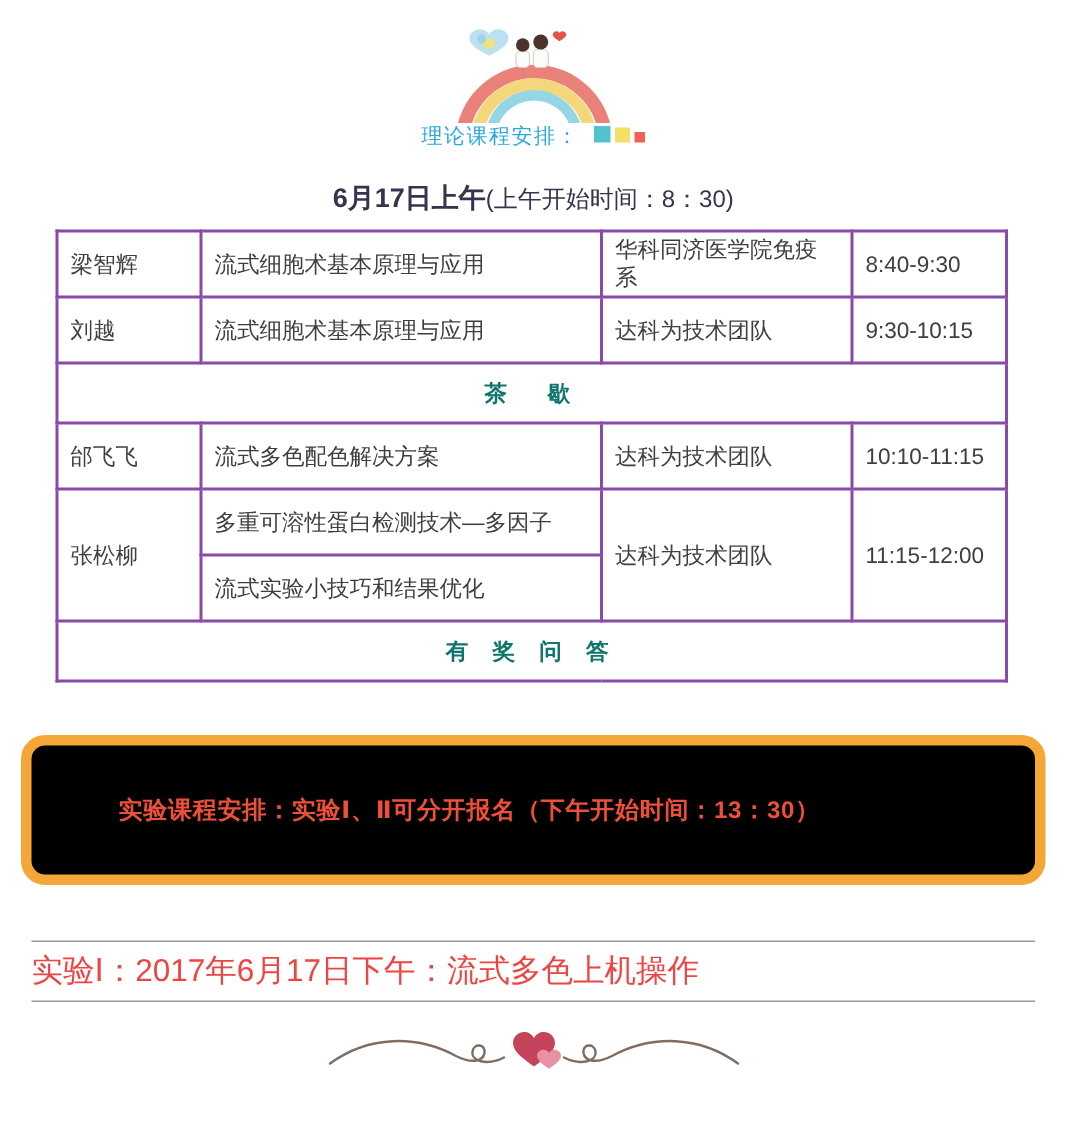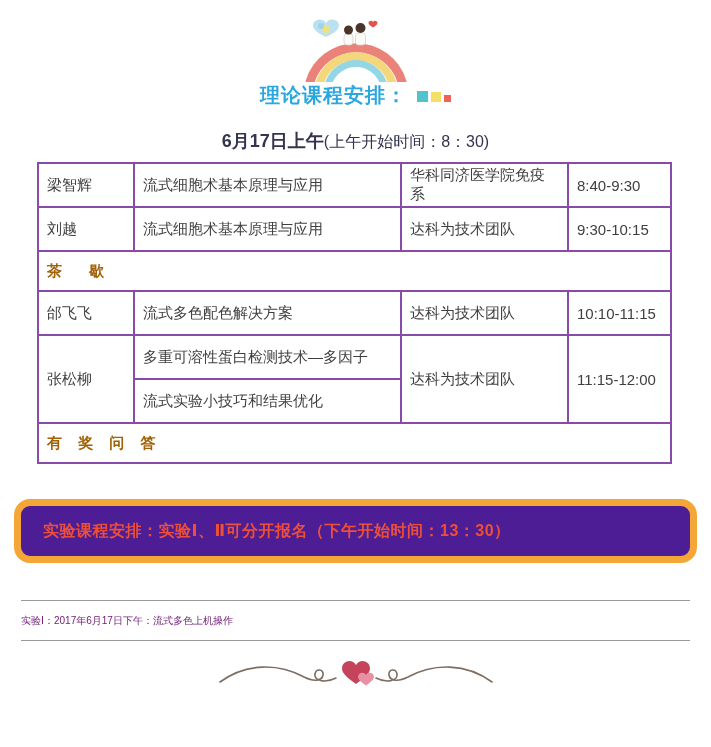--- a/index.html
+++ b/index.html
@@ -2,44 +2,44 @@
 <html><head>
 <meta charset="utf-8">
 <style>
   html,body{margin:0;padding:0;background:#ffffff;}
   body{width:711px;height:747px;font-family:"Liberation Sans","DejaVu Sans",sans-serif;color:#3f3f3f;}
   .page{position:relative;width:711px;height:747px;overflow:hidden;background:#fff;}
 
   
   .hero{padding-top:10px;text-align:center;}
   .hero svg{display:block;margin:0 auto;}
-  .title-line{text-align:center;font-size:20px;font-weight:bold;color:#2aa7df;letter-spacing:1px;margin-top:0px;}
+  .title-line{text-align:center;font-size:14px;font-weight:normal;color:#2aa7df;letter-spacing:1px;margin-top:0px;}
   .sq{display:inline-block;vertical-align:baseline;}
   .sq1{width:11px;height:11px;background:#52c3cd;margin-left:10px;}
   .sq2{width:10px;height:10px;background:#f4df67;margin-left:3px;}
   .sq3{width:7px;height:7px;background:#ef6257;margin-left:3px;}
   .date-line{text-align:center;font-size:16px;color:#34344f;margin-top:20px;}
   .date-bold{font-weight:bold;font-size:18px;}
 
   
   table.schedule{border-collapse:collapse;table-layout:fixed;margin:9px 0 0 37px;width:633px;padding-left:40px;}
   table.schedule td{border:2px solid #8a4aa8;font-size:15px;color:#3f3f3f;padding:2px 8px;height:38px;overflow:hidden;}
   td.c-name{padding-left:13px;}
-  tr.full-row td{text-align:left;font-weight:bold;letter-spacing:6px;color:#a16207;height:34px;margin-top:21px;}
+  tr.full-row td{text-align:center;font-weight:bold;letter-spacing:6px;color:#0f766e;height:34px;margin-top:21px;}
 
   
-  .banner{box-sizing:border-box;margin:35px 0 0 14px;width:683px;height:64px;
-          background:#4c1d95;border:7px solid #f4a737;border-radius:16px;
-          display:flex;align-items:center;}
+  .banner{box-sizing:border-box;margin:35px 0 0 14px;width:683px;height:100px;
+          background:#000000;border:7px solid #f4a737;border-radius:16px;
+          display:flex;align-items:center;padding-left:36px;}
   .banner-text{color:#ee4f38;font-size:16px;font-weight:bold;padding-left:22px;letter-spacing:0.5px;}
 
   
   .divider{border:none;border-top:1px solid #9a9a9a;margin:0 21px;}
   .divider-top{margin-top:37px;}
-  .info{margin:0 21px;font-size:10px;line-height:26px;color:#701a75;padding:7px 0 6px 0;}
+  .info{margin:0 21px;font-size:21px;line-height:26px;color:#ef4444;padding:7px 0 6px 0;}
   .info p{margin:0;}
   .info .indent{text-indent:2em;}
 
   
   .deco{text-align:center;margin-top:8px;}
 </style>
 </head>
 <body>
 
 <div class="page">

